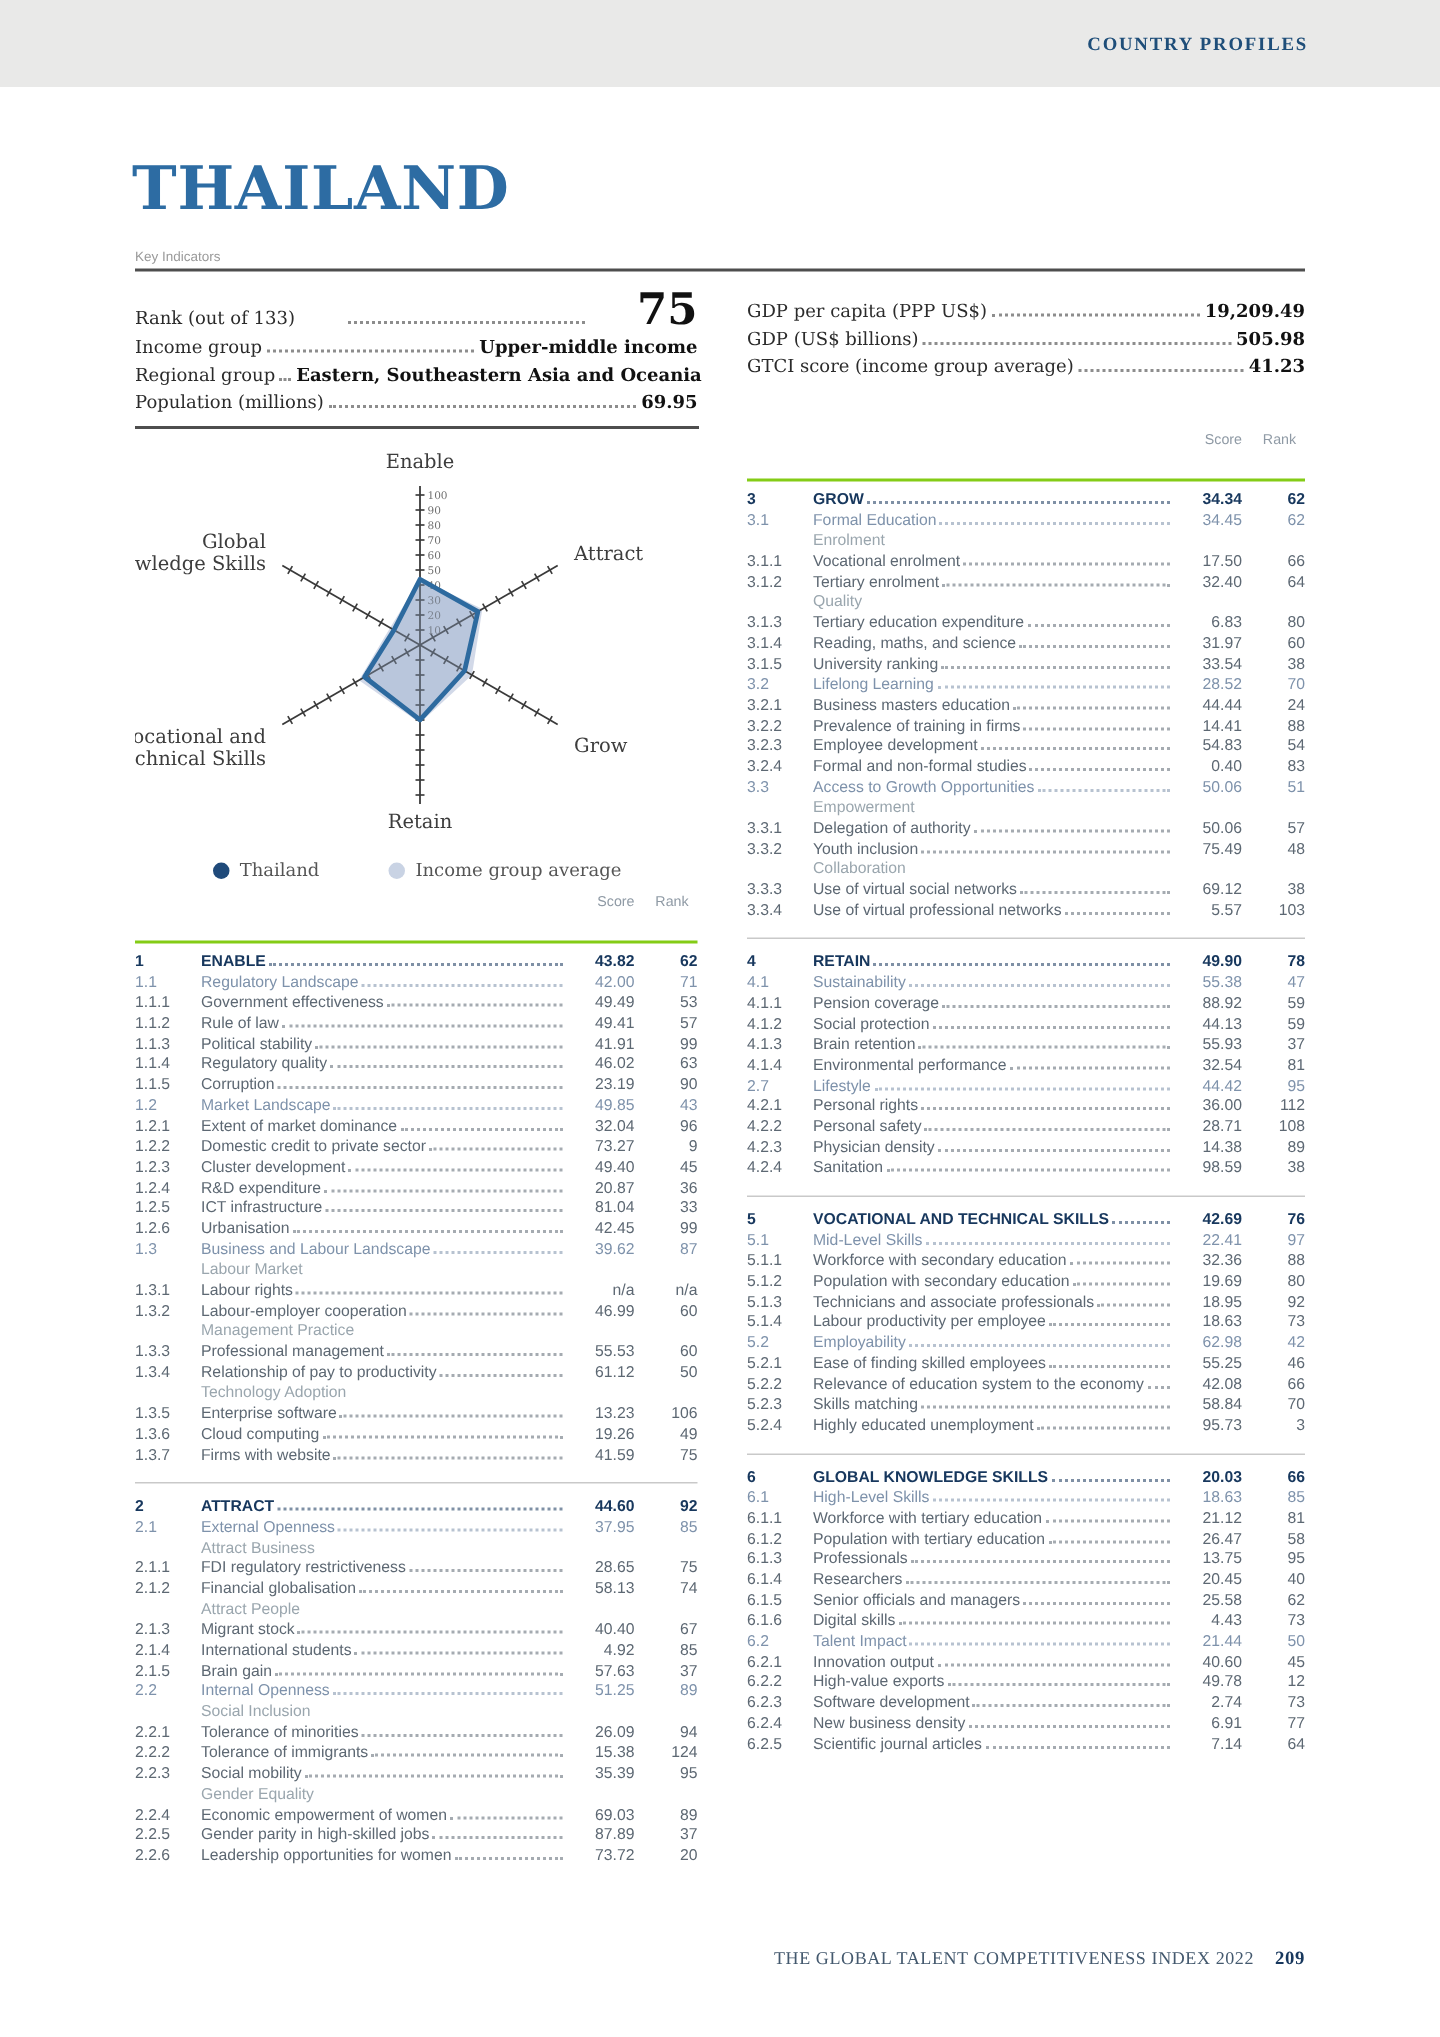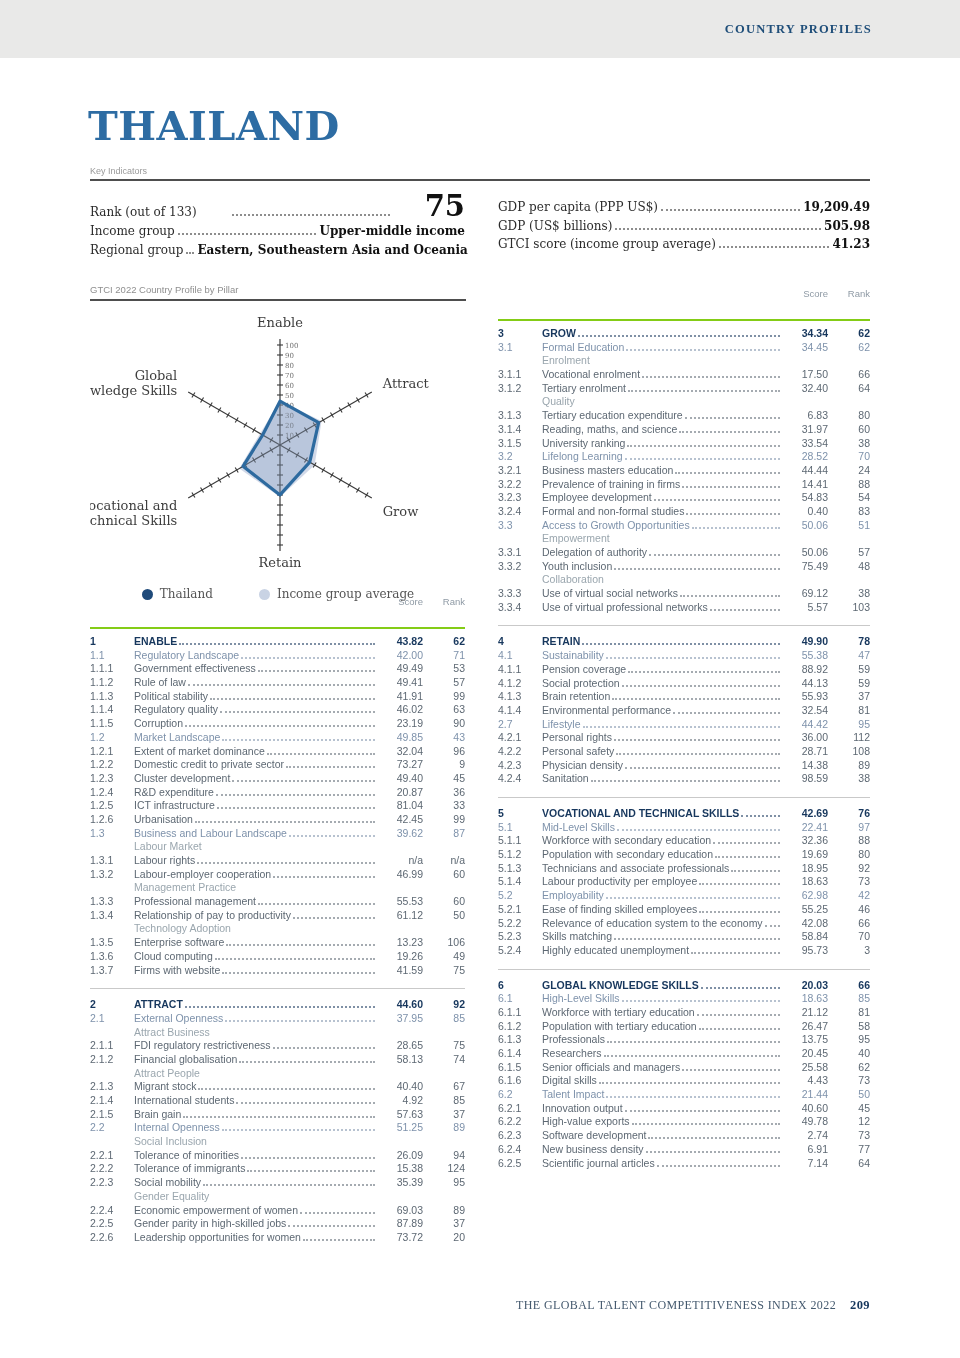--- a/index.html
+++ b/index.html
@@ -46,21 +46,21 @@
   .legend-item{display:flex;align-items:center;gap:7px;}
   .legend-dot{width:11px;height:11px;border-radius:50%;}
 
   
   .tcol{position:absolute;font-size:10.5px;}
   .tcol.left{left:90px;top:596px;width:375px;}
   .tcol.right{left:498px;top:288px;width:372px;}
   .t-head{display:flex;justify-content:flex-end;color:#8f9aa5;font-size:9.5px;
     padding-bottom:20px;border-bottom:2px solid #84cc16;margin-bottom:4px;}
   .t-head .h-score{width:46px;text-align:right;}
-  .t-head .h-rank{width:34px;text-align:right;margin-left:8px;}
+  .t-head .h-rank{width:34px;text-align:center;margin-left:8px;}
   .t-section{padding-top:2px;}
   .t-section + .t-section{border-top:1px solid #c9c9c9;margin-top:11px;padding-top:9px;}
   .t-row{display:flex;align-items:baseline;height:13.7px;}
   .t-num{width:44px;flex:none;}
   .t-label{white-space:nowrap;}
   .t-dots{flex:1;border-bottom:2px dotted currentColor;opacity:.55;margin:0 2px 2.5px 2px;min-width:6px;}
   .t-score{width:46px;flex:none;text-align:right;}
   .t-rank{width:34px;flex:none;text-align:right;margin-left:8px;}
   .row-p{color:#17375d;font-weight:700;}
   .row-s{color:#7e92ab;}
@@ -94,41 +94,45 @@
     <div class="ki-row">
       <span class="ki-lbl">Income group</span>
       <span class="ki-dots"></span>
       <span class="ki-val">Upper-middle income</span>
     </div>
     <div class="ki-row">
       <span class="ki-lbl">Regional group</span>
       <span class="ki-dots"></span>
       <span class="ki-val">Eastern, Southeastern Asia and Oceania</span>
     </div>
+    <div class="ki-row">
+      <span class="ki-lbl">Population (millions)</span>
+      <span class="ki-dots"></span>
+      <span class="ki-val">69.95</span>
+    </div>
   </div>
 <div class="ki-col right" id="ki-right">
     <div class="ki-row">
       <span class="ki-lbl">GDP per capita (PPP US$)</span>
       <span class="ki-dots"></span>
       <span class="ki-val">19,209.49</span>
     </div>
     <div class="ki-row">
       <span class="ki-lbl">GDP (US$ billions)</span>
       <span class="ki-dots"></span>
       <span class="ki-val">505.98</span>
     </div>
     <div class="ki-row">
       <span class="ki-lbl">GTCI score (income group average)</span>
       <span class="ki-dots"></span>
       <span class="ki-val">41.23</span>
     </div>
   </div>
 
 <div class="radar-block">
-  <div class="radar-heading">GTCI 2022 Country Profile by Pillar</div>
   <div class="radar-rule"></div>
   <svg id="radar-svg" width="376" height="278">
       <polygon points="190,98 231.56921938165306,118 224.64101615137756,162 190,194 149.29680602213136,165.5 170.0814157129579,130.5" fill="#cdd5e6" fill-opacity="0.9" stroke="none"></polygon>
       <line x1="190" y1="142" x2="190" y2="36" stroke="#3a3a3a" stroke-width="1.2"></line>
       <line x1="193" y1="132" x2="187" y2="132" stroke="#3a3a3a" stroke-width="1.1"></line>
       <line x1="193" y1="122" x2="187" y2="122" stroke="#3a3a3a" stroke-width="1.1"></line>
       <line x1="193" y1="112" x2="187" y2="112" stroke="#3a3a3a" stroke-width="1.1"></line>
       <line x1="193" y1="102" x2="187" y2="102" stroke="#3a3a3a" stroke-width="1.1"></line>
       <line x1="193" y1="92" x2="187" y2="92" stroke="#3a3a3a" stroke-width="1.1"></line>
       <line x1="193" y1="82" x2="187" y2="82" stroke="#3a3a3a" stroke-width="1.1"></line>

